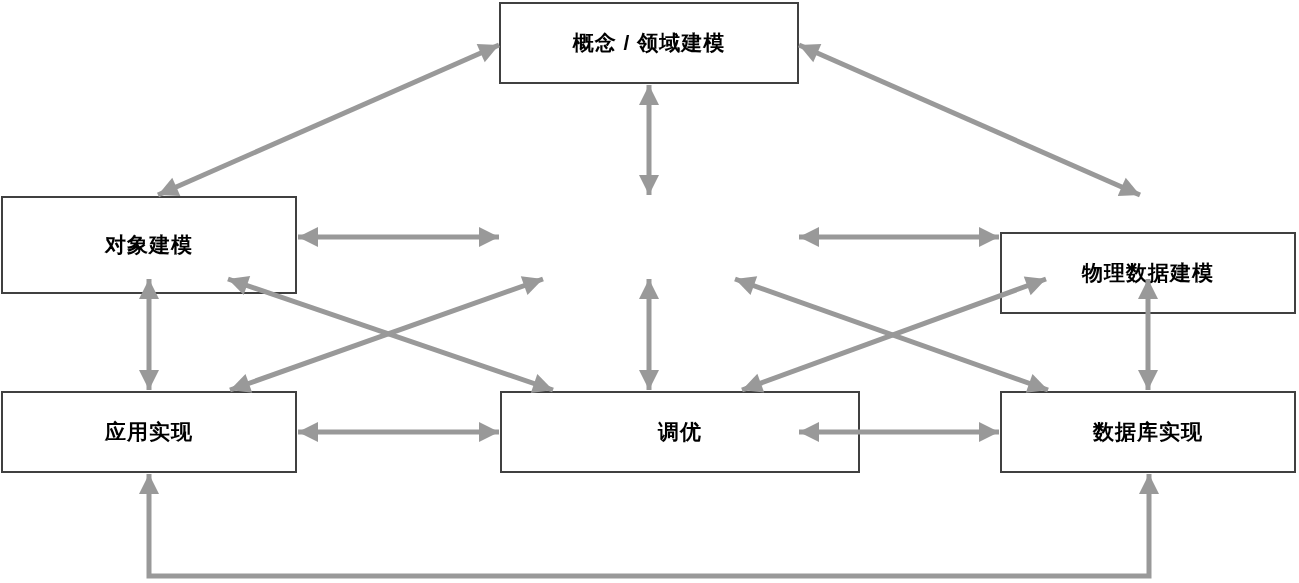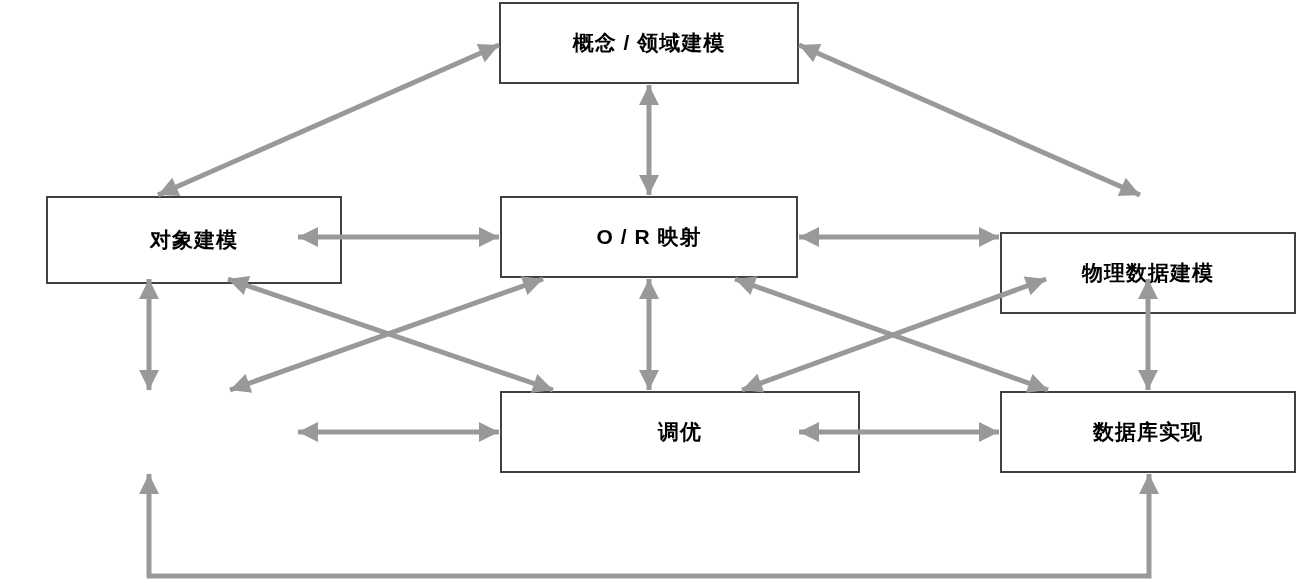--- a/index.html
+++ b/index.html
@@ -78,32 +78,32 @@
     <line class="edge" x1="298" y1="432" x2="499" y2="432" marker-start="url(#ah)" marker-end="url(#ah)"></line>
     <line class="edge" x1="799" y1="432" x2="999" y2="432" marker-start="url(#ah)" marker-end="url(#ah)"></line>
 
     <path class="edge" d="M149,474 L149,576 L1149,576 L1149,474" marker-start="url(#ah)" marker-end="url(#ah)"></path>
   </svg>
 
   <div class="node" style="left:499px; top:2px; width:300px; height:82px;">
     <span class="node-label">概念 / 领域建模</span>
   </div>
 
-  <div class="node" style="left:1px; top:196px; width:296px; height:88px;margin-left:45px;">
+  <div class="node" style="left:1px; top:196px; width:296px; height:98px;">
     <span class="node-label">对象建模</span>
   </div>
 
-  <div class="node" style="left:500px; top:196px; width:298px; height:82px;">
-    <span class="node-label">O / R 映射</span>
-  </div>
 
   <div class="node" style="left:1000px; top:196px; width:296px; height:82px;margin-top:36px;">
     <span class="node-label">物理数据建模</span>
   </div>
 
+  <div class="node" style="left:1px; top:391px; width:296px; height:82px;">
+    <span class="node-label">应用实现</span>
+  </div>
 
   <div class="node" style="left:500px; top:391px; width:360px; height:82px;">
     <span class="node-label">调优</span>
   </div>
 
   <div class="node" style="left:1000px; top:391px; width:296px; height:82px;justify-content:center;">
     <span class="node-label">数据库实现</span>
   </div>
 
 </div>

